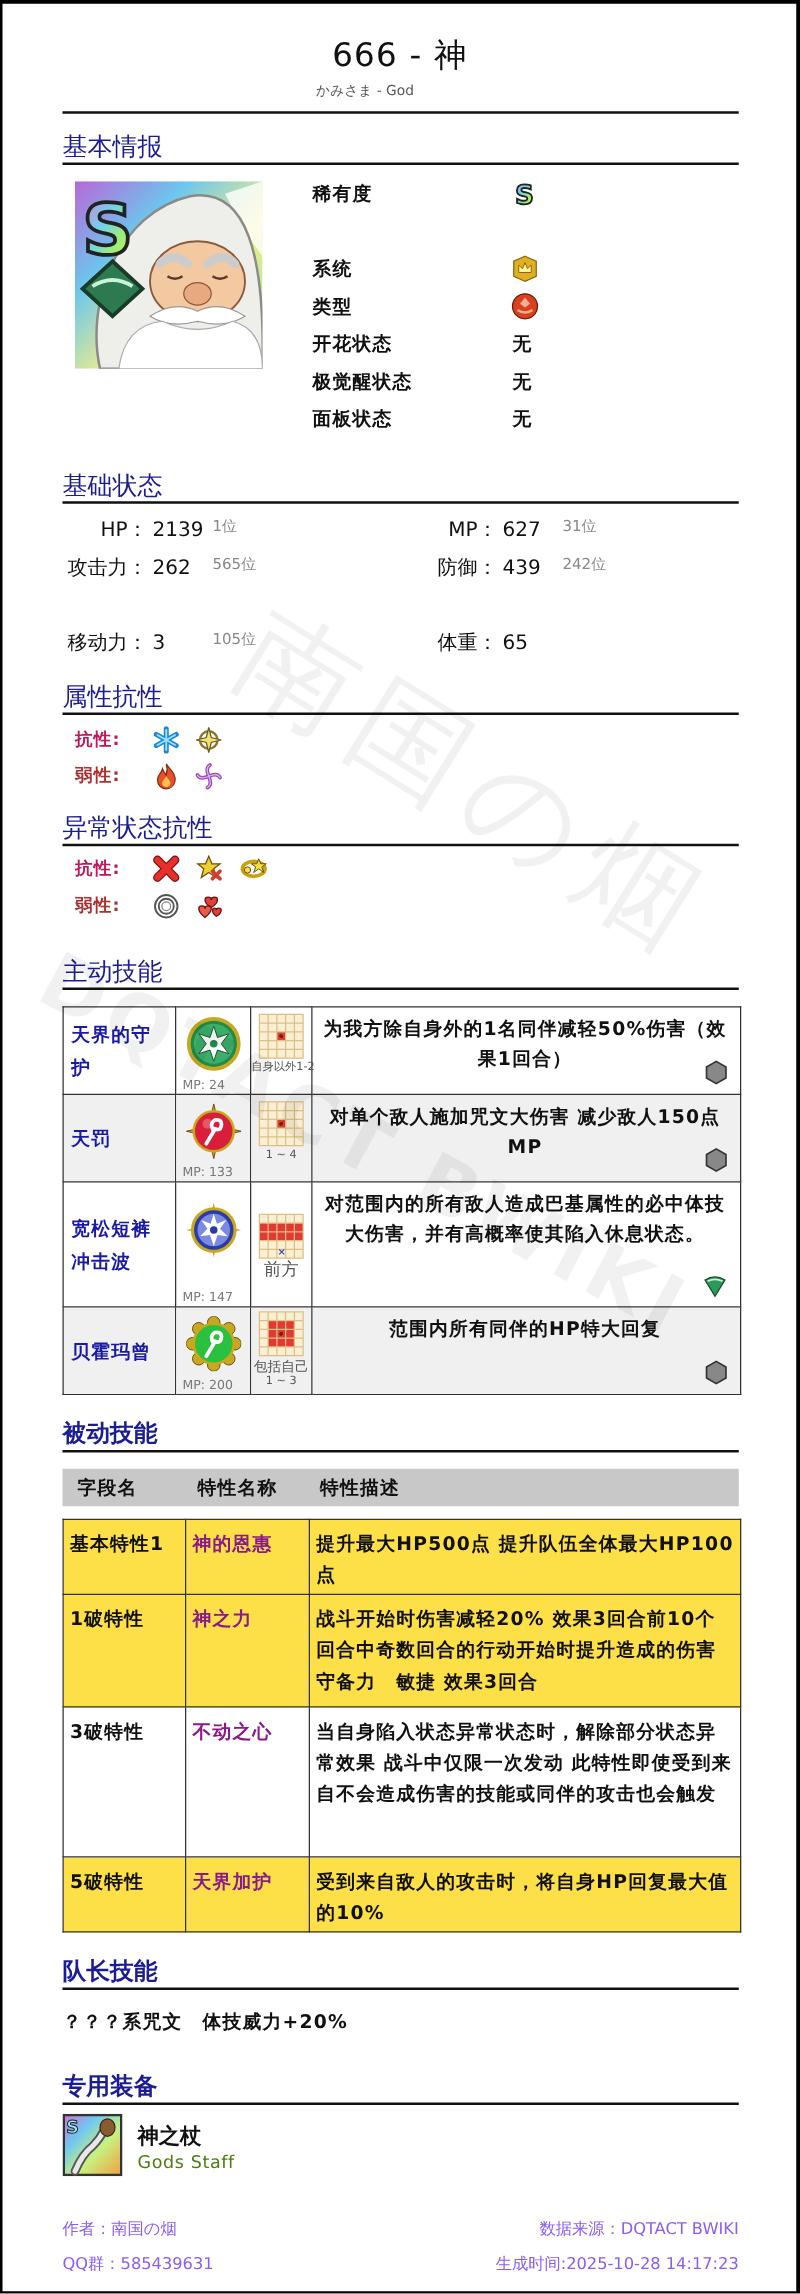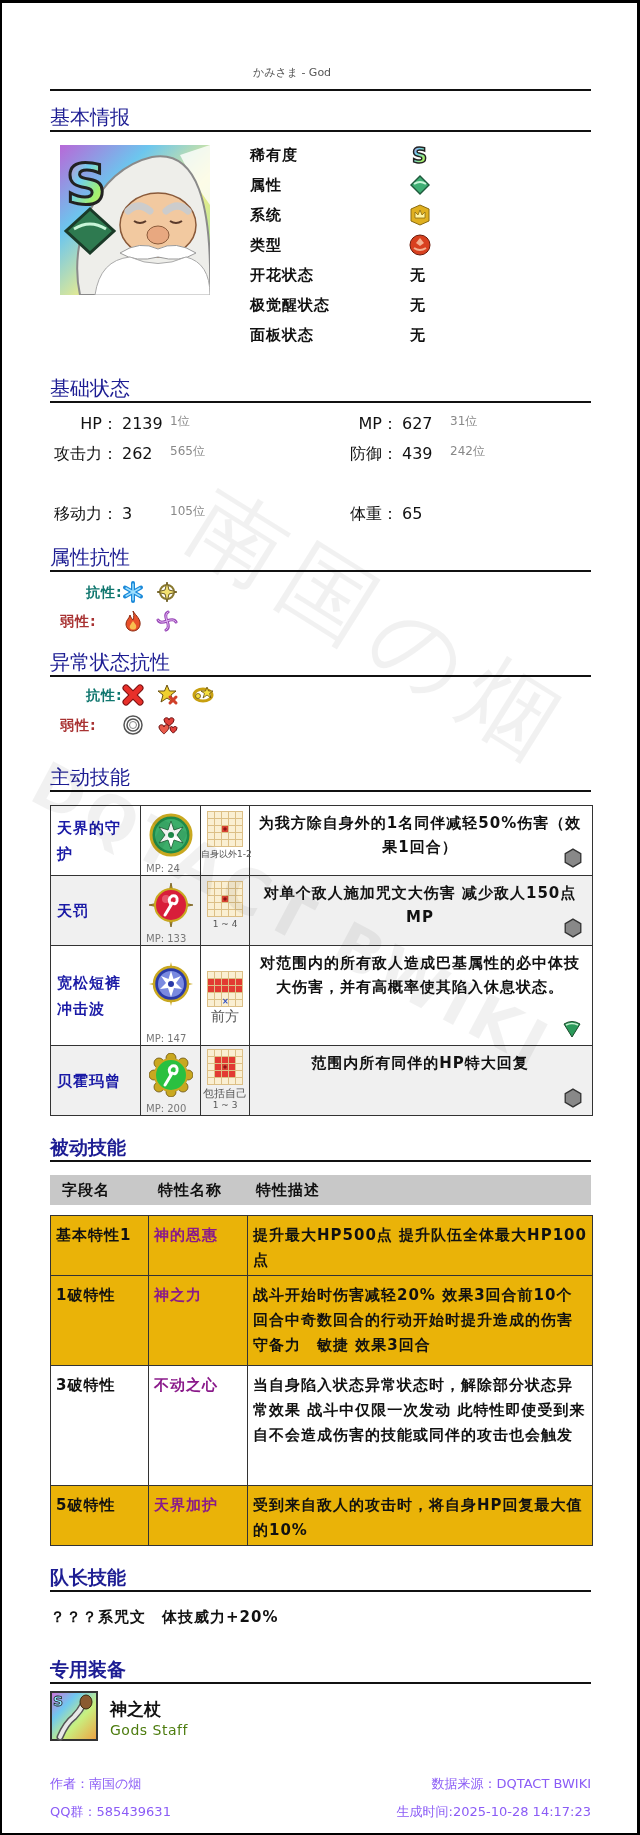--- a/index.html
+++ b/index.html
@@ -22,21 +22,21 @@
 
 
 .stat{height:22px;line-height:22px;font-size:16px;}
 .stat .lbl{position:absolute;width:78px;text-align:right;top:0;}
 .stat .v{position:absolute;top:0;}
 .stat .rk{position:absolute;top:-3px;font-size:12px;color:#888;}
 
 
 .res-row{left:60px;height:24px;line-height:24px;width:300px;}
 .res-row .lbl{position:absolute;left:0;top:0;font-size:14px;font-weight:bold;letter-spacing:1px;}
-.res-row .lbl.good{color:#0f766e;margin-left:26px;}
+.res-row .lbl.good{color:#be185d;}
 .res-row .lbl.bad{color:#a83232;}
 .res-row .icon{position:absolute;top:1px;width:22px;height:22px;}
 
 
 .act{left:50px;top:805px;width:542px;border-collapse:collapse;table-layout:fixed;}
 .act td{border:1px solid #333;padding:0;position:relative;}
 .act tr.alt td{background:#f0f0f0;}
 .act .nm{padding:2px 6px;font-size:15px;font-weight:bold;color:#1a1aa6;line-height:26px;vertical-align:middle;letter-spacing:1px;}
 .act .em{vertical-align:top;}
 .act .em .emb{position:absolute;left:8px;top:7px;width:44px;height:44px;}
@@ -54,21 +54,21 @@
 .g-r{background:#e23a32;}
 .g-c{background:radial-gradient(circle,#8e1414 35%,#d84434 40%);}
 .g-x{background:#faefd2;position:relative;}
 .g-x::after{content:"\00d7";position:absolute;left:0;top:-2px;width:6px;text-align:center;font-size:8px;line-height:8px;color:#2f4fc4;font-weight:bold;}
 
 
 .p-head{left:50px;top:1175px;width:541px;height:30px;background:#c8c8c8;font-size:15px;font-weight:bold;line-height:30px;letter-spacing:1px;}
 .p-head span{position:absolute;top:0;}
 .pas{left:50px;top:1215px;width:542px;border-collapse:collapse;table-layout:fixed;}
 .pas td{border:1px solid #333;vertical-align:top;padding:7px 5px 0 5px;font-size:15px;font-weight:bold;line-height:25px;letter-spacing:1px;}
-.pas tr.alt td{background:#eab308;}
+.pas tr.alt td{background:#fde047;}
 .pas td.tn{color:#8a1a8a;}
 
 
 .leader{left:50px;top:1606px;font-size:15px;font-weight:bold;line-height:22px;letter-spacing:1px;white-space:pre;}
 .eq-icon{left:50px;top:1691px;width:48px;height:50px;}
 .eq-name{left:110px;top:1699px;font-size:17px;font-weight:bold;line-height:20px;}
 .eq-en{left:110px;top:1721px;font-size:14px;line-height:18px;color:#4d7c0f;letter-spacing:.5px;}
 .foot{font-size:13px;line-height:18px;color:#8b5cf6;}
 .foot.r{left:341px;width:250px;text-align:right;}
 .foot.l{left:50px;}
@@ -76,20 +76,21 @@
 
 .wm{position:absolute;white-space:nowrap;pointer-events:none;color:rgba(0,0,0,0.055);z-index:10;transform-origin:center center;}
 .wm1{left:380px;top:627px;font-size:92px;letter-spacing:14px;transform:translate(-50%,-50%) rotate(32deg);}
 .wm2{left:292px;top:915px;font-size:62px;font-weight:bold;letter-spacing:6px;transform:translate(-50%,-50%) rotate(28deg);}
 </style>
 </head>
 <body>
 
 <div class="page">
 
+  <div class="abs title">666 - 神</div>
   <div class="abs subtitle">かみさま - God</div>
   <div class="abs rule"></div>
 
   <div class="abs sec-head" style="top:104px">基本情报</div>
 
   <div class="abs portrait">
     <svg viewBox="0 0 150 150" width="150" height="150">
       <defs>
         <linearGradient id="pbg" x1="0" y1="0" x2="1" y2="1">
           <stop offset="0" stop-color="#b868d8"></stop>
@@ -130,30 +131,20 @@
               <stop offset="0" stop-color="#f070c0"></stop>
               <stop offset=".35" stop-color="#70d0f0"></stop>
               <stop offset=".65" stop-color="#a0f070"></stop>
               <stop offset="1" stop-color="#f0e060"></stop>
             </linearGradient>
           </defs>
           <text x="12" y="21" text-anchor="middle" font-family="'DejaVu Sans',sans-serif" font-weight="bold" font-size="23" fill="url(#gS)" stroke="#222" stroke-width="1.6">S</text>
         </svg>
     </span>
   </div>
-  <div class="abs info-row" style="top:173px">
-    <span class="lbl">属性</span>
-    <span class="ico">
-      <svg viewBox="0 0 22 22">
-          <polygon points="11,1 21,11 11,21 1,11" fill="#1f5a3c"></polygon>
-          <polygon points="11,3 19,11 11,19 3,11" fill="#3fae74"></polygon>
-          <path d="M5 10 Q11 6 17 10" stroke="#c8f5d8" stroke-width="2" fill="none"></path>
-        </svg>
-    </span>
-  </div>
   <div class="abs info-row" style="top:203px">
     <span class="lbl">系统</span>
     <span class="ico">
       <svg viewBox="0 0 22 22">
           <polygon points="11,1 20,5 20,17 11,21 2,17 2,5" fill="#e0b020" stroke="#8a6a10"></polygon>
           <path d="M6 14 L6 8 L9 11 L11 6 L13 11 L16 8 L16 14 Z" fill="#fff3a0" stroke="#8a6a10" stroke-width=".8"></path>
         </svg>
     </span>
   </div>
   <div class="abs info-row" style="top:233px">

